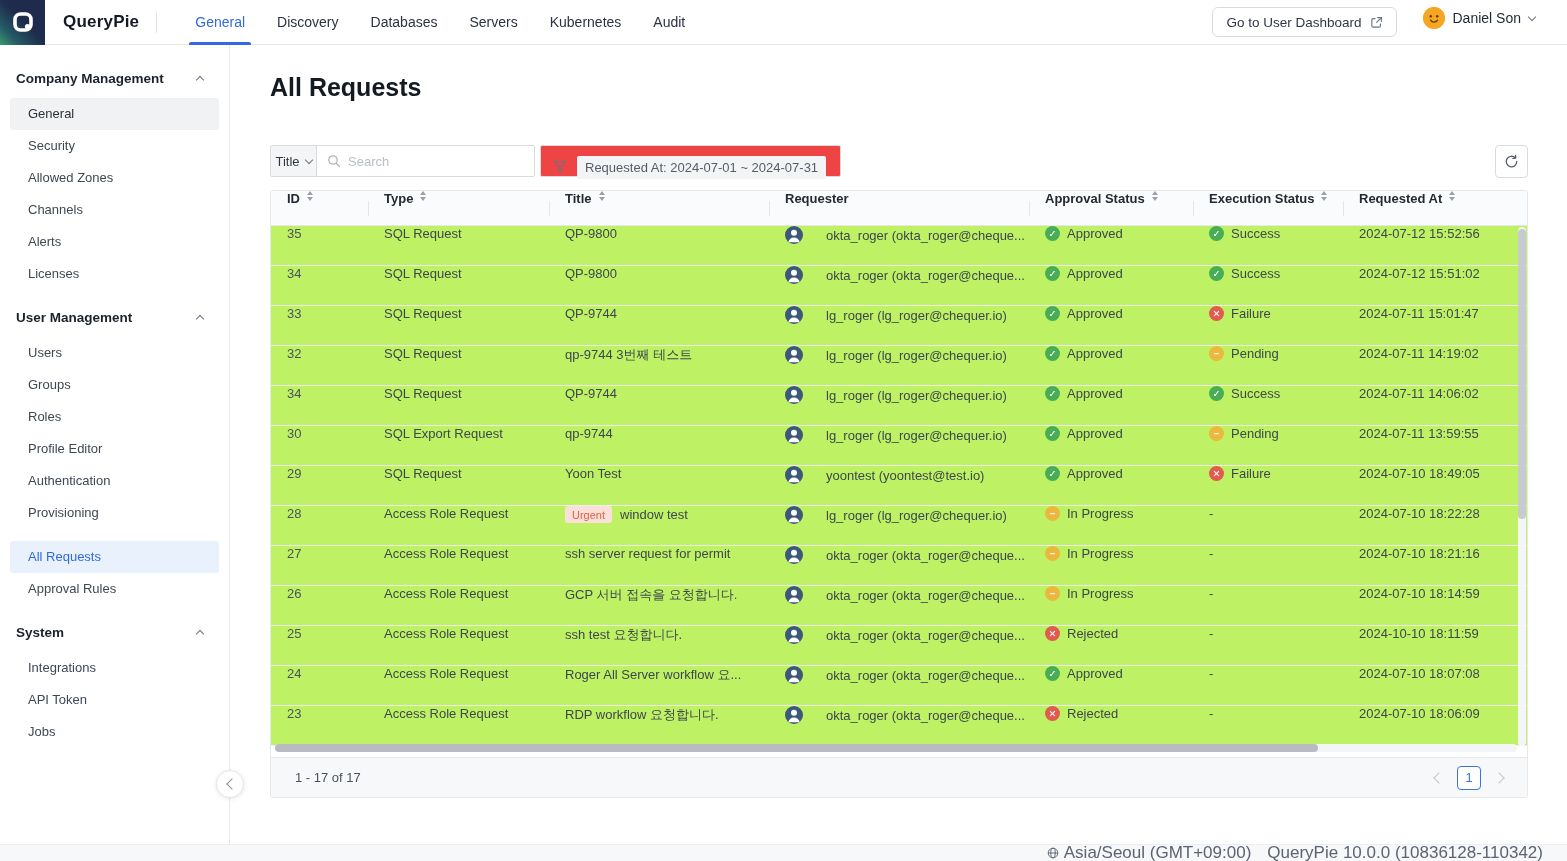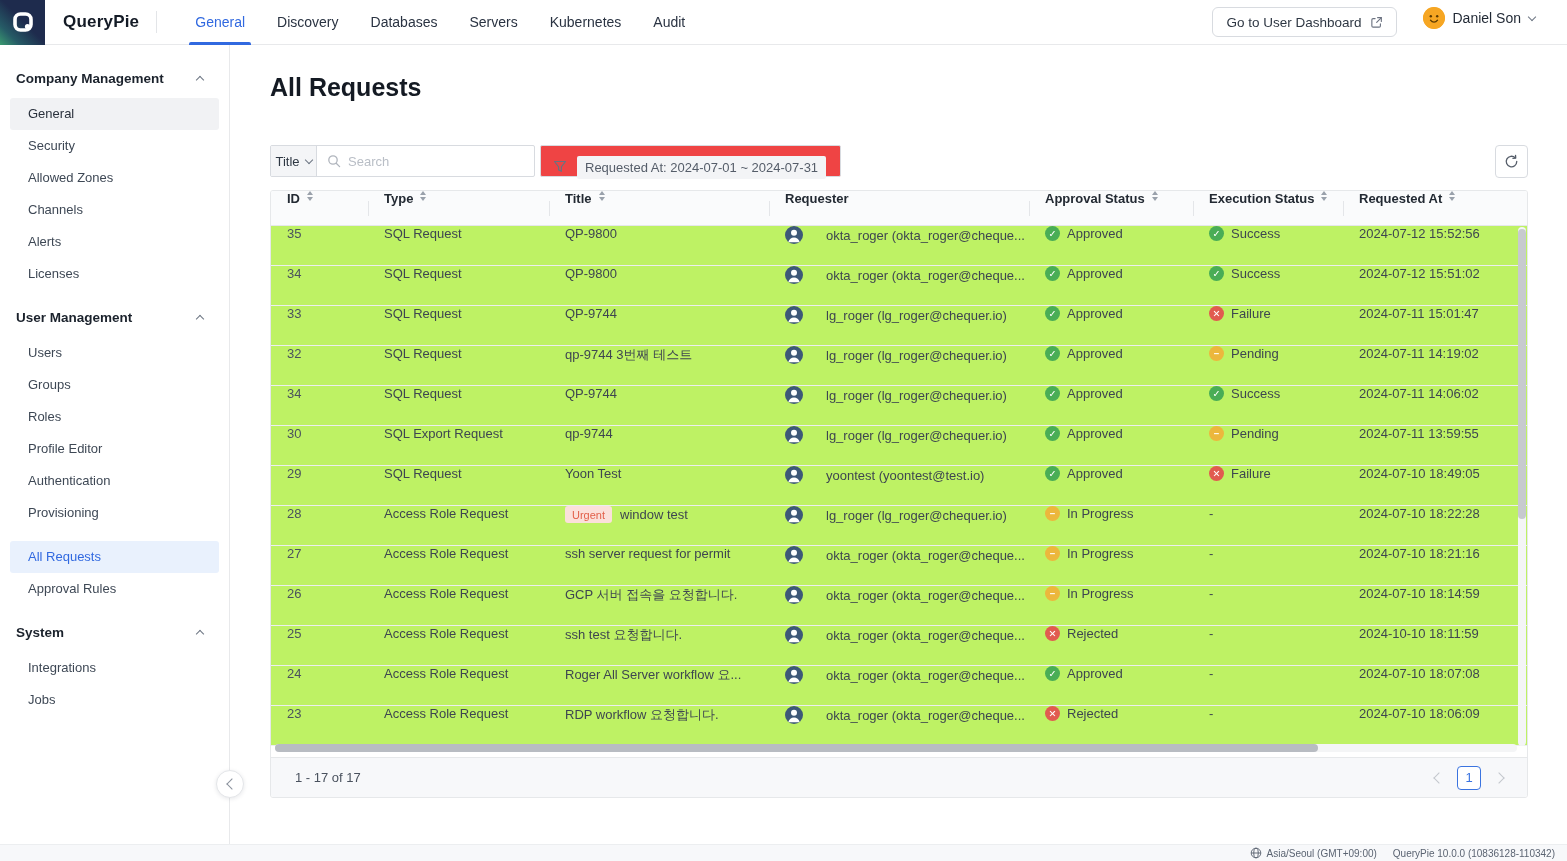--- a/index.html
+++ b/index.html
@@ -127,21 +127,21 @@
            justify-content:space-between; padding:0 24px; font-size:13px; color:#4a525e; }
   .pager { display:flex; align-items:center; gap:14px; }
   .pager-chev { border-color:#c3c7cd; cursor:pointer; }
   .page-num { width:24px; height:24px; border:1px solid #3b74e0; border-radius:4px; color:#3b74e0;
               font-size:13px; display:flex; align-items:center; justify-content:center;
               background:#fff; cursor:pointer; }
 
   
   .page-footer { position:absolute; left:0; right:0; bottom:0; height:17px; background:#f7f8fa;
                  border-top:1px solid #eceef0; display:flex; align-items:center;
-                 justify-content:flex-end; gap:16px; padding-right:12px; font-size:10px;
+                 justify-content:flex-end; gap:16px; padding-right:24px; font-size:17px;
                  color:#5b6472; z-index:12; }
   .tz { display:flex; align-items:center; gap:5px; }
 </style>
 </head>
 <body>
 
 <div class="topbar">
   <div class="logo">
     <svg width="22" height="22" viewBox="0 0 22 22">
       <rect x="3" y="3" width="16" height="16" rx="5.5" fill="none" stroke="#ffffff" stroke-width="3.6"></rect>
@@ -229,20 +229,21 @@
         <div class="side-item">Approval Rules</div>
       </div>
   </div>
     <div class="side-section">
     <div class="side-section-header">
       <span class="side-section-title">System</span>
       <span class="chev up sm"></span>
     </div>
     <div class="side-items">
         <div class="side-item">Integrations</div>
+        <div class="side-item">API Token</div>
         <div class="side-item">Jobs</div>
       </div>
   </div>
   </div>
 <div class="collapse-btn">
   <span class="chev left"></span>
 </div>
 
 <div class="main">
   <div class="page-title">All Requests</div>

